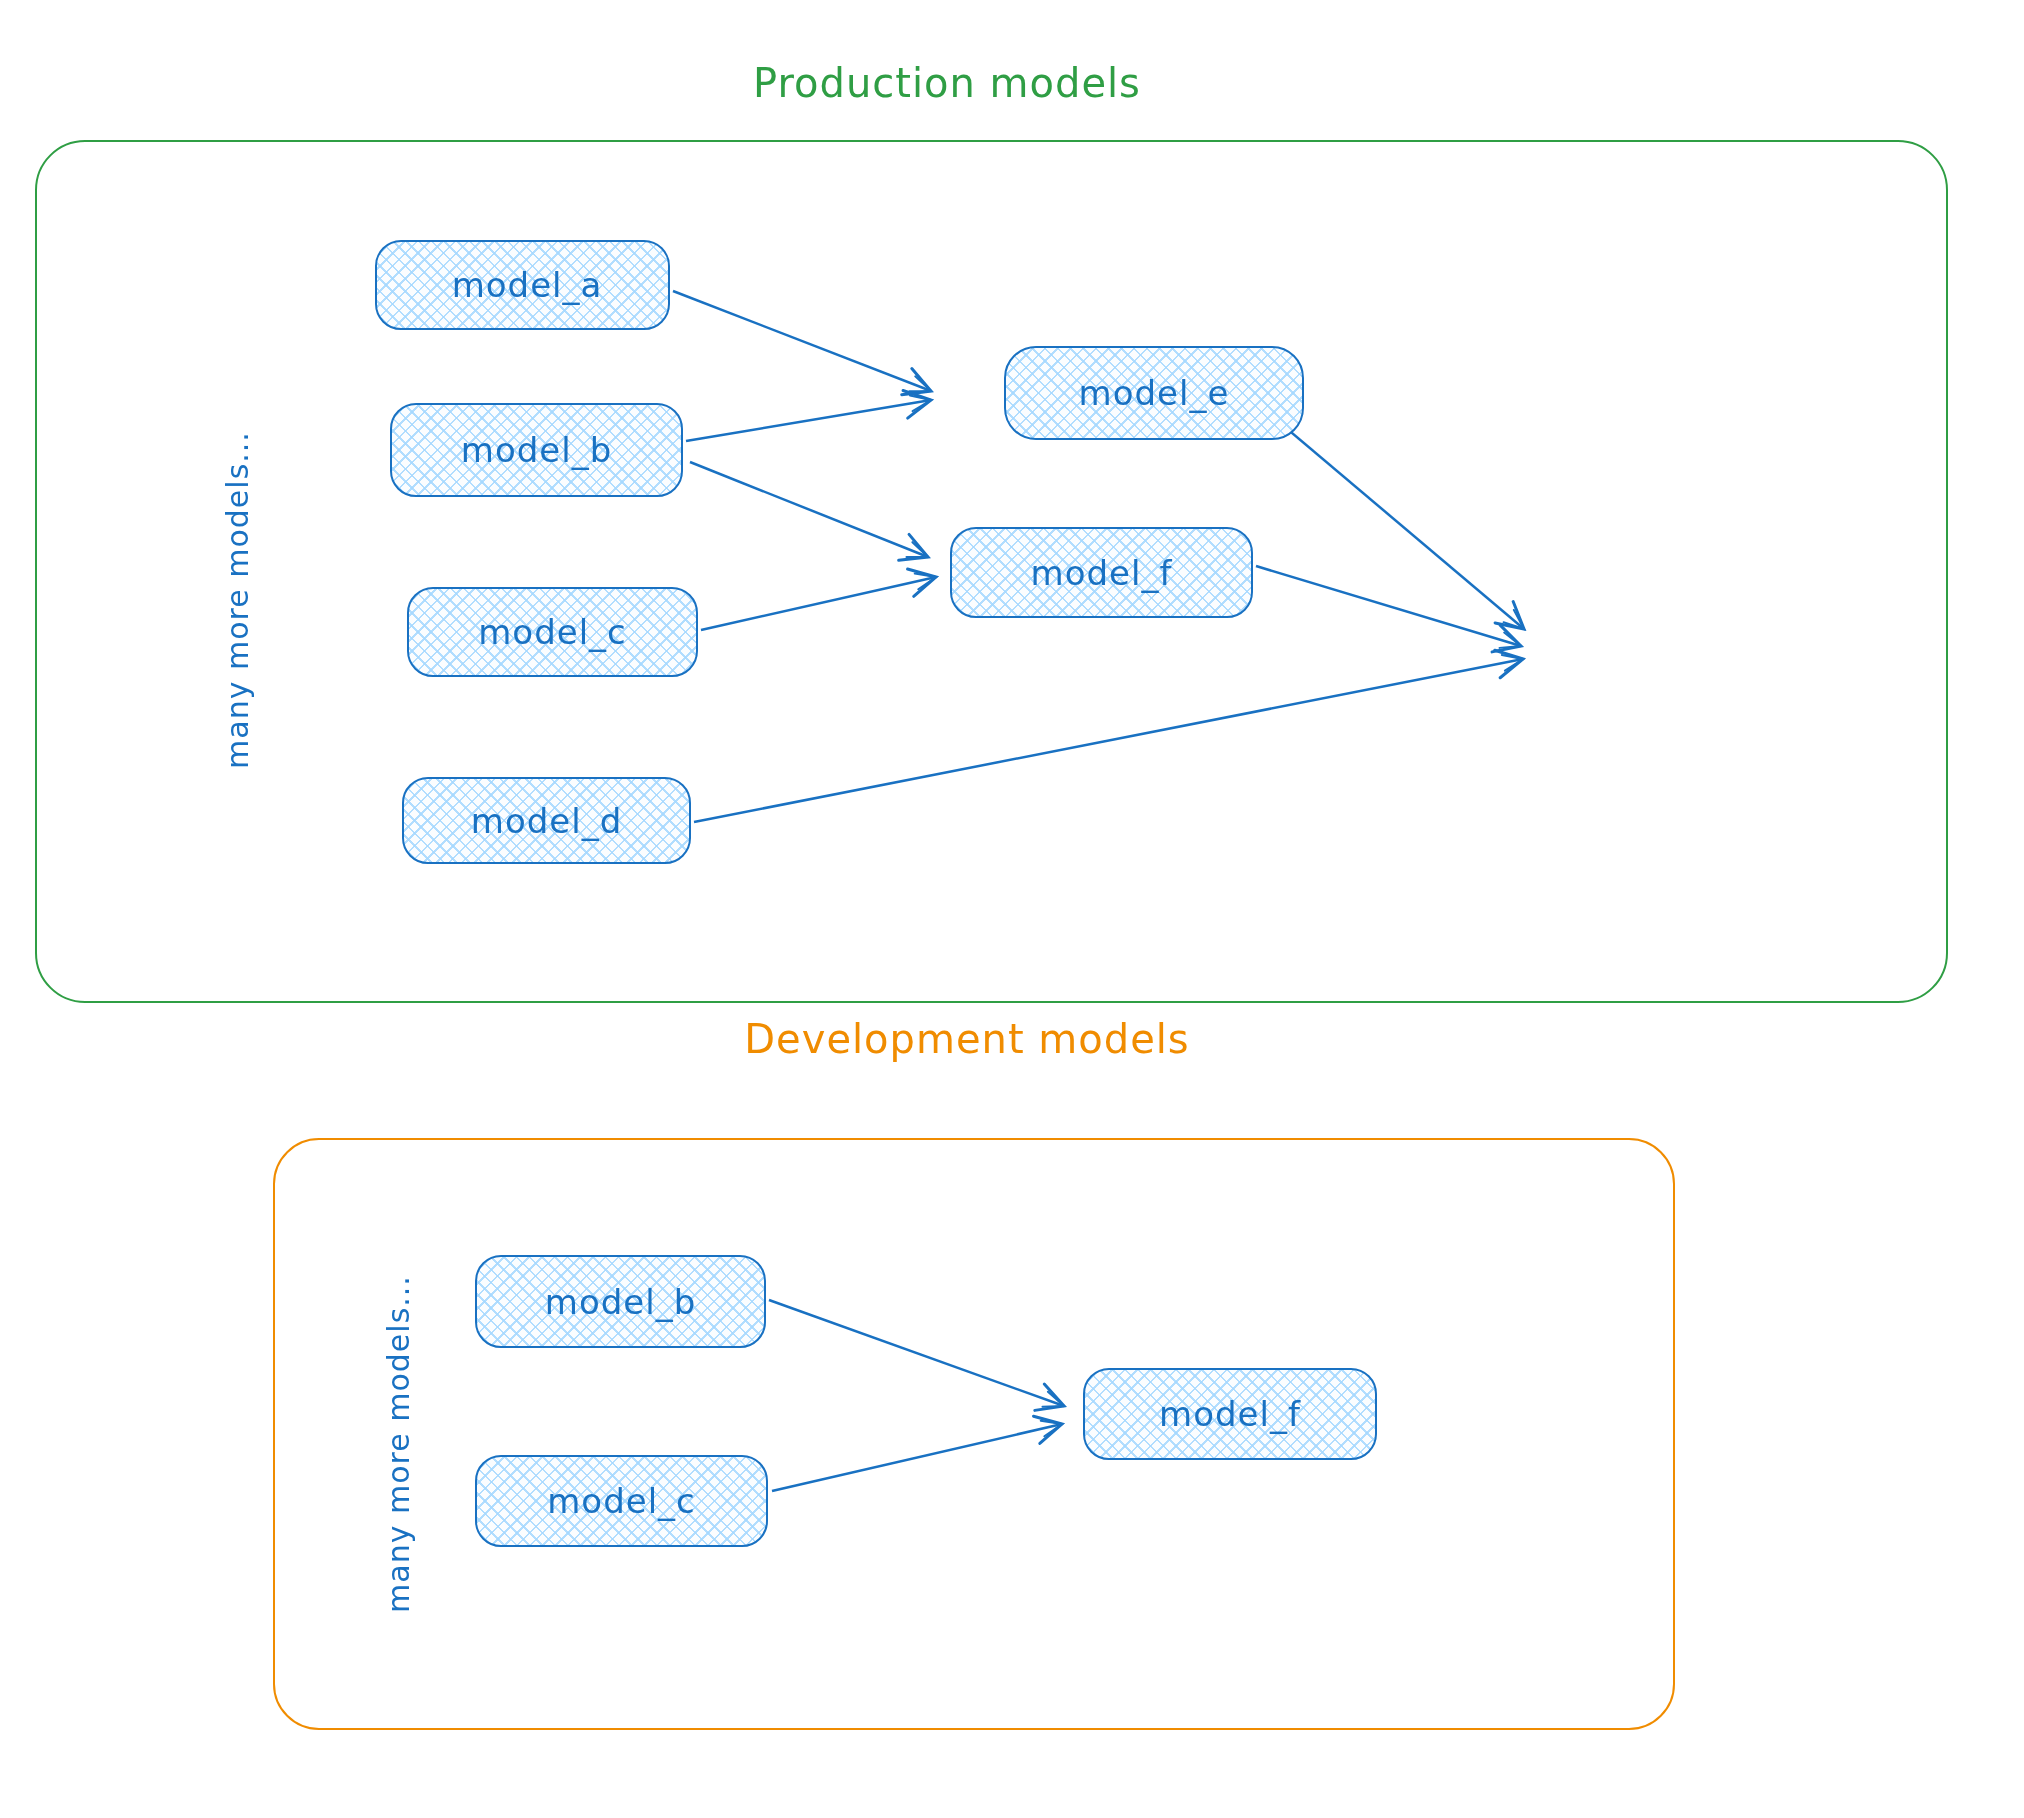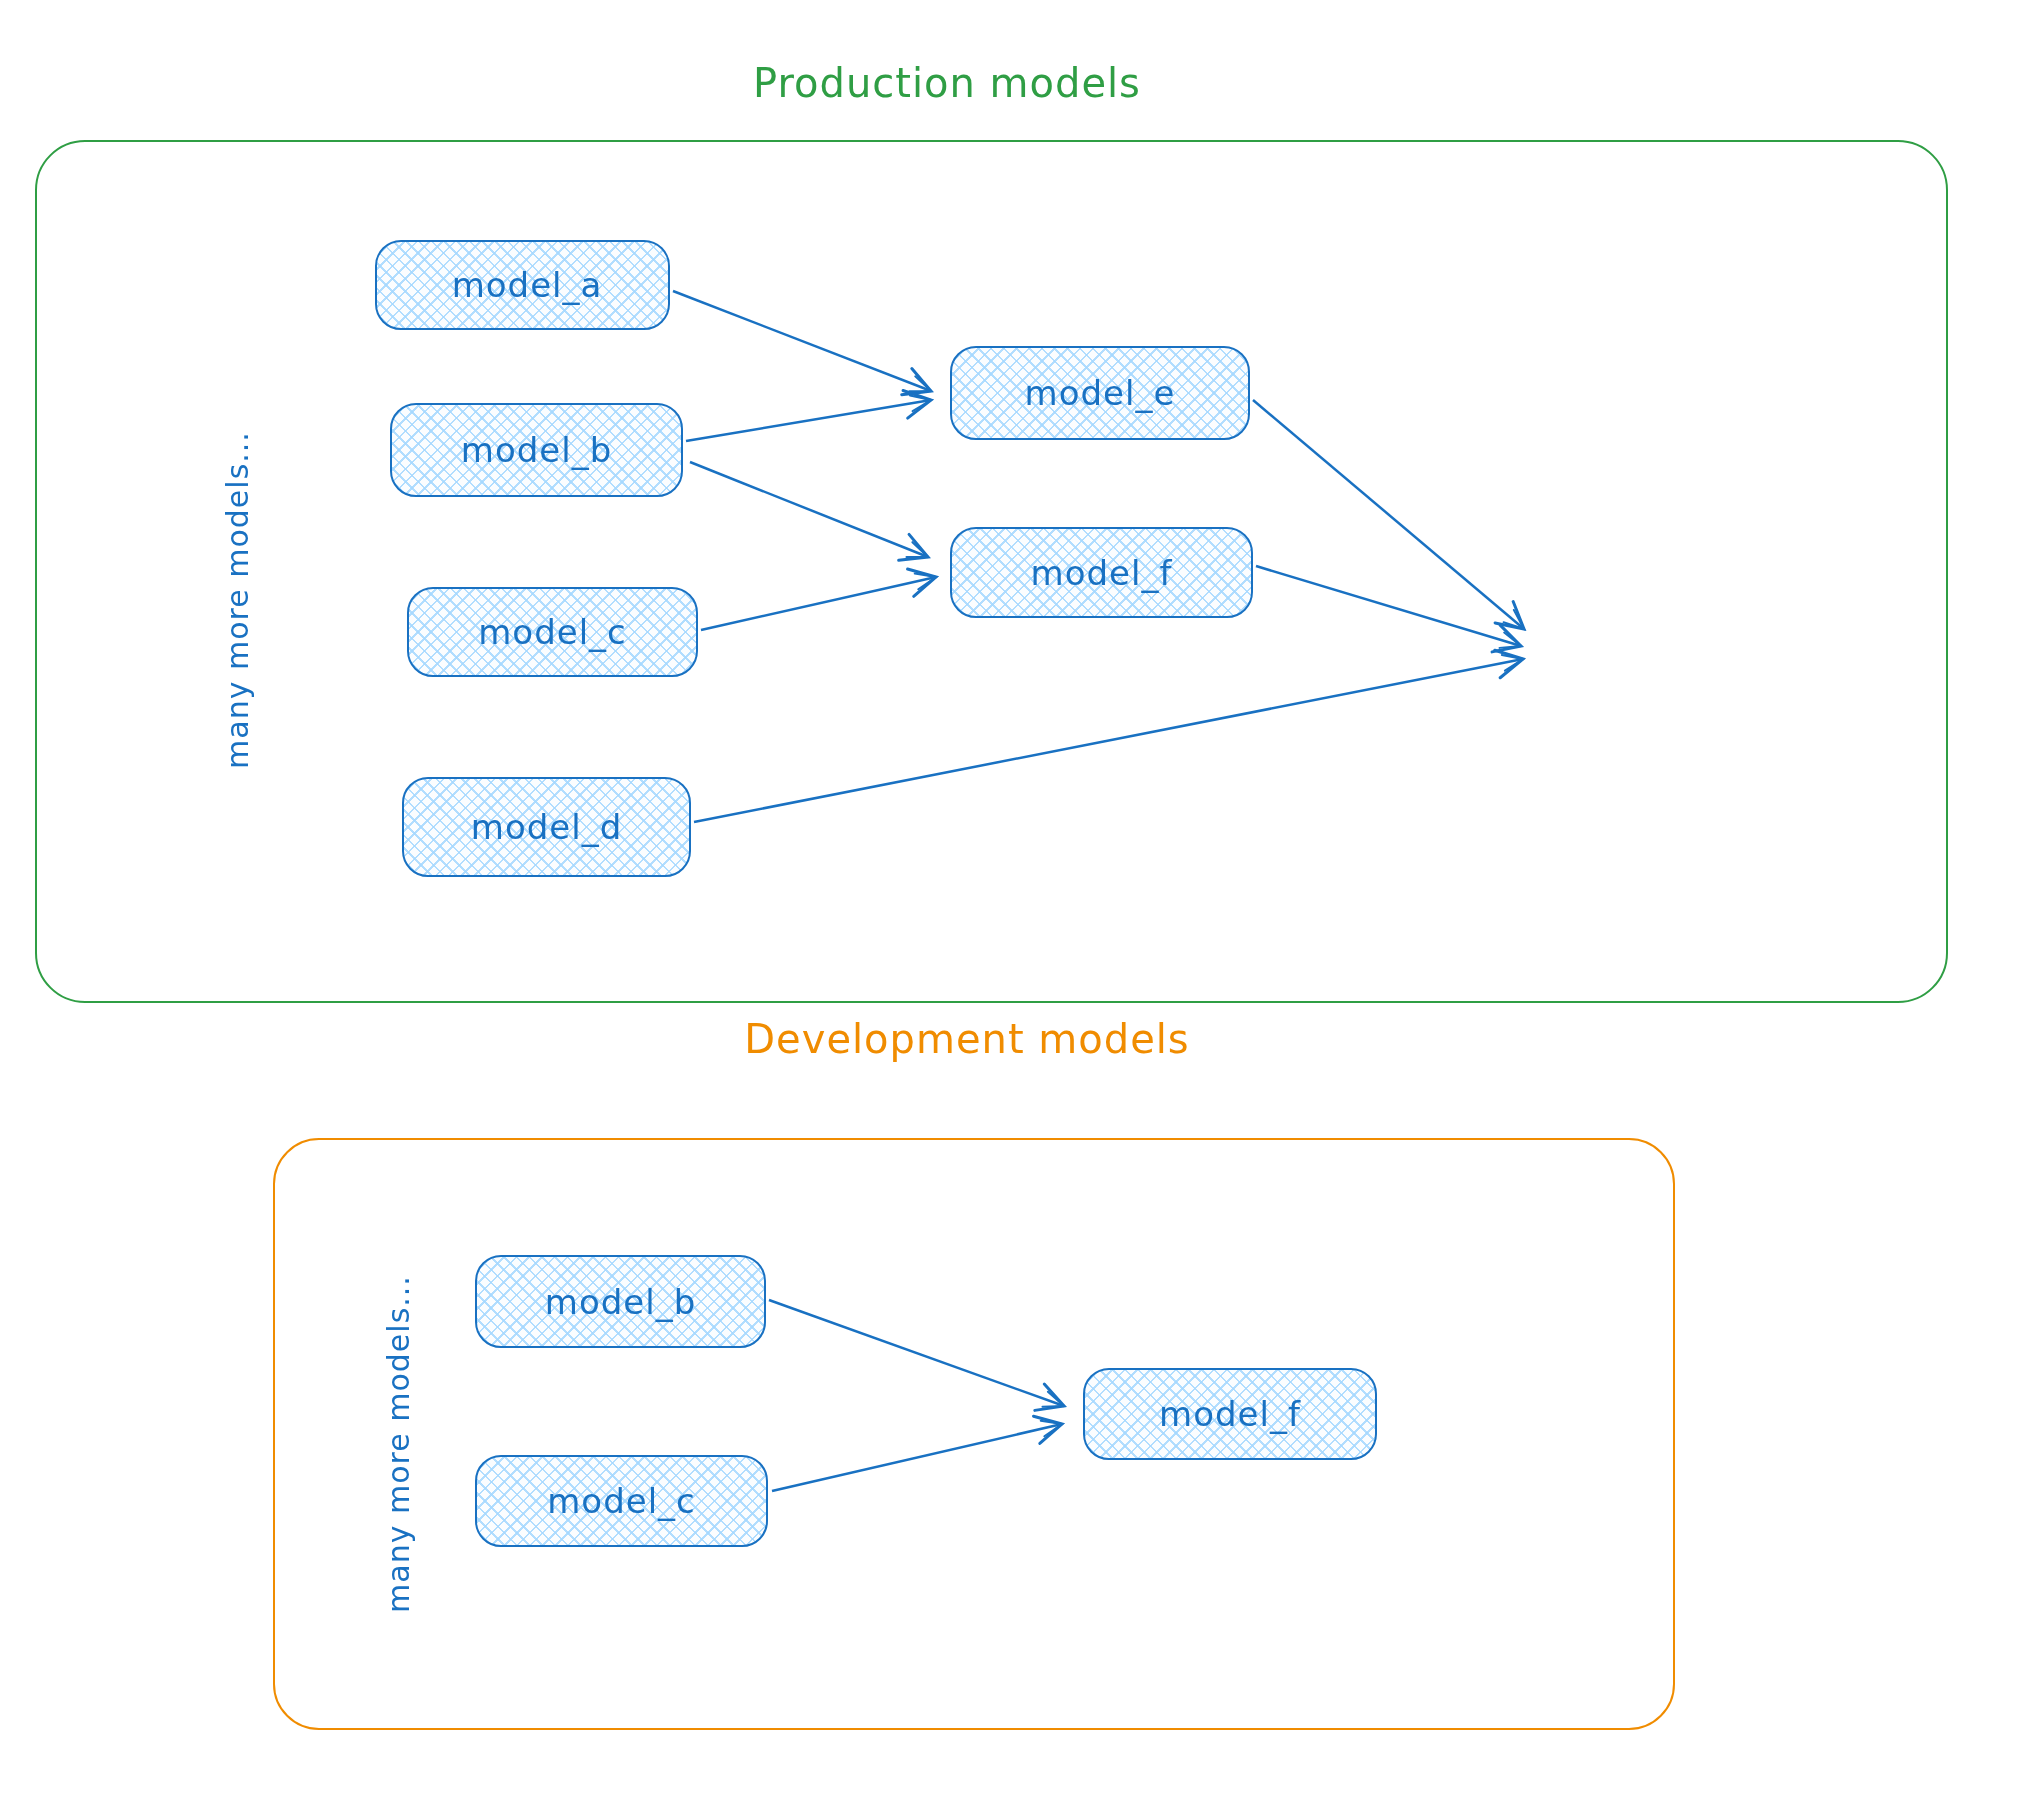--- a/index.html
+++ b/index.html
@@ -108,24 +108,24 @@
   <div class="nodes">
       <div class="node" style="left: 375px; top: 240px; width: 295px; height: 90px; padding-left: 9px;">
         <span class="node-label">model_a</span>
       </div>
       <div class="node" style="left: 390px; top: 403px; width: 293px; height: 94px;">
         <span class="node-label">model_b</span>
       </div>
       <div class="node" style="left: 407px; top: 587px; width: 291px; height: 90px;">
         <span class="node-label">model_c</span>
       </div>
-      <div class="node" style="left: 402px; top: 777px; width: 289px; height: 100px;">
+      <div class="node" style="left: 402px; top: 777px; width: 289px; height: 87px;">
         <span class="node-label">model_d</span>
       </div>
-      <div class="node" style="left: 950px; top: 346px; width: 300px; height: 94px;">
+      <div class="node" style="left: 1004px; top: 346px; width: 300px; height: 94px; border-radius: 32px;">
         <span class="node-label">model_e</span>
       </div>
       <div class="node" style="left: 950px; top: 527px; width: 303px; height: 91px;">
         <span class="node-label">model_f</span>
       </div>
       <div class="node" style="left: 475px; top: 1255px; width: 291px; height: 93px;">
         <span class="node-label">model_b</span>
       </div>
       <div class="node" style="left: 475px; top: 1455px; width: 293px; height: 92px;">
         <span class="node-label">model_c</span>

